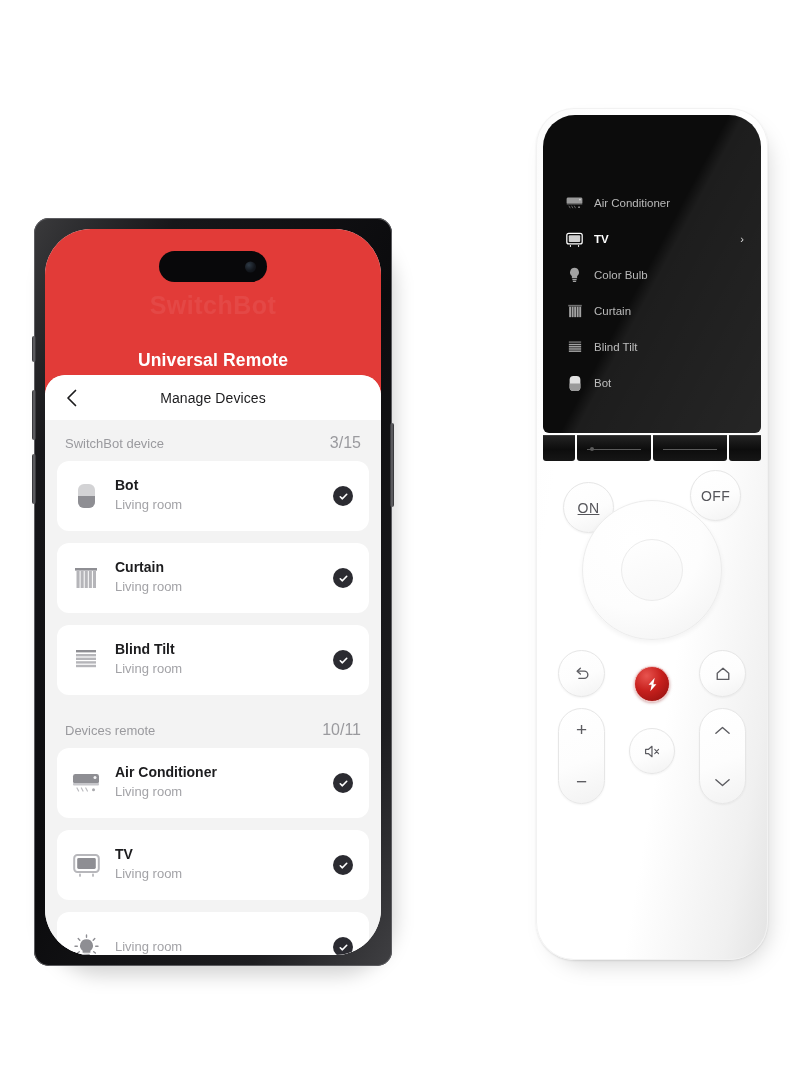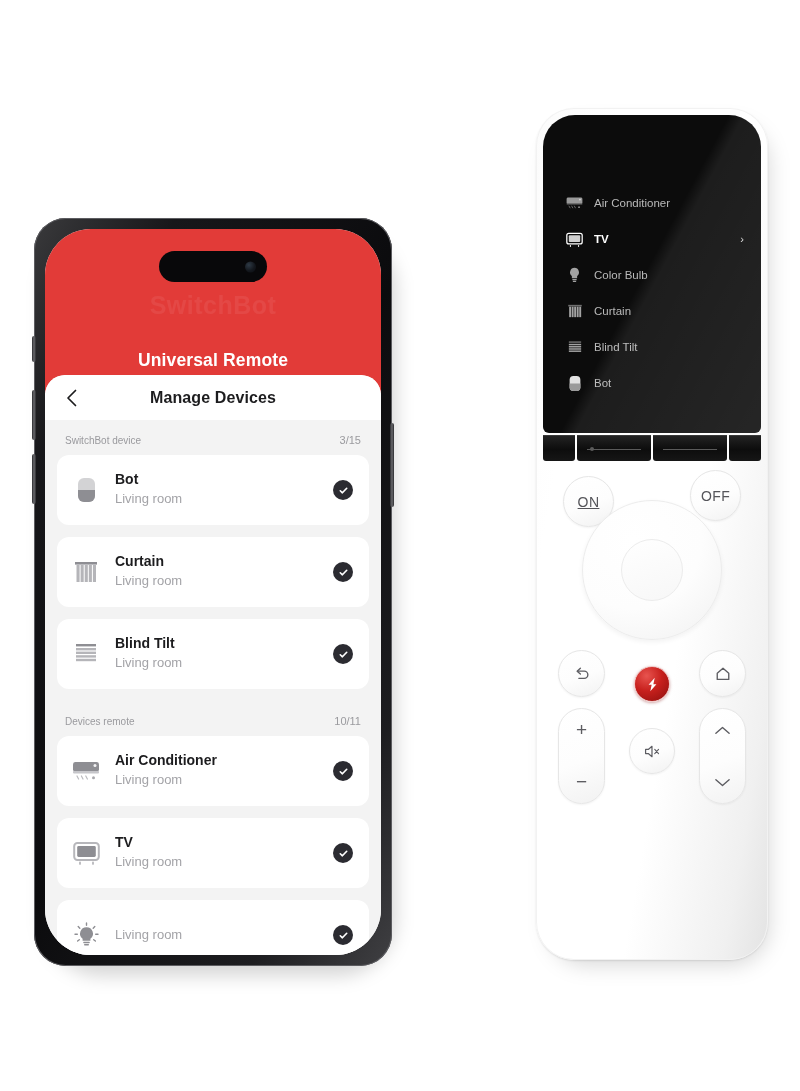--- a/index.html
+++ b/index.html
@@ -15,21 +15,21 @@
   .phone-wrap {
     position: absolute; left: 34px; top: 218px;
     width: 364px; height: 752px;
   }
   .phone-shadow {
     position: absolute; left: 10px; top: 14px; width: 352px; height: 744px;
     border-radius: 58px; background: rgba(0,0,0,.16); filter: blur(9px);
   }
   .phone-frame {
     position: absolute; left: 0; top: 0; width: 358px; height: 748px;
-    border-radius: 32px;
+    border-radius: 15px;
     background: linear-gradient(120deg,#3a3a3c 0%, #17171a 18%, #0b0b0d 50%, #1d1d20 82%, #404043 100%);
     padding: 11px;
     box-shadow: 0 0 0 1px #5c5c60 inset;
   }
   .phone-screen {
     position: relative; width: 100%; height: 100%;
     border-radius: 46px; overflow: hidden; background: #f4f4f4;
   }
   
   .btn-side { position: absolute; background: linear-gradient(90deg,#2b2b2e,#6a6a6e,#2b2b2e); border-radius: 2px; }
@@ -71,29 +71,29 @@
   .navbar {
     position: relative; height: 45px; background: #ffffff;
     display: flex; align-items: center; justify-content: center;
     border-radius: 20px 20px 0 0;
   }
   .nav-back {
     position: absolute; left: 15px; top: 50%; transform: translateY(-50%);
     width: 22px; height: 22px; display: flex; align-items: center; justify-content: center;
   }
   .nav-back svg { display:block; }
-  .nav-title { font-size: 16px; font-weight: bold; color: #1c1c1e; letter-spacing:.1px; }
+  .nav-title { font-size: 14px; font-weight: normal; color: #1c1c1e; letter-spacing:.1px; }
 
   .list-area { padding: 0 12px; }
   .section-head {
     display: flex; align-items: center; justify-content: space-between;
     padding: 14px 8px 9px 8px;
   }
-  .section-head .lbl { font-size: 10px; color: #9a9a9e; }
-  .section-head .cnt { font-size: 11px; color: #9a9a9e; }
+  .section-head .lbl { font-size: 13px; color: #9a9a9e; }
+  .section-head .cnt { font-size: 16px; color: #9a9a9e; }
 
   .row {
     display: flex; align-items: center;
     background: #ffffff; border-radius: 12px;
     height: 70px; margin-bottom: 12px; padding: 0 16px 0 14px;
   }
   .row .ico { width: 30px; height: 30px; flex: 0 0 30px; display:flex; align-items:center; justify-content:center; }
   .row .txt { flex: 1; margin-left: 14px; }
   .row .nm { font-size: 14px; font-weight: bold; color: #1c1c1e; line-height: 1.25; }
   .row .rm { font-size: 13px; color: #a3a3a7; line-height: 1.45; margin-top: 1px; }
@@ -149,21 +149,21 @@
   .pad { position: absolute; left: 0; right: 0; top: 362px; }
   .btn {
     position: absolute;
     background: linear-gradient(160deg,#ffffff 0%,#fdfdfd 55%,#f2f2f2 100%);
     border: 1px solid #e6e6e6;
     display: flex; align-items: center; justify-content: center;
     color: #5d5d62;
     box-shadow: 0 1px 2px rgba(0,0,0,.05);
   }
   .btn-onoff { width: 51px; height: 51px; border-radius: 50%; font-size: 14px; letter-spacing:.4px; color:#55555a; }
-  #b-on  { left: 27px; top: 6px; text-decoration: underline; }
+  #b-on  { left: 27px; top: 12px; text-decoration: underline; }
   #b-off { right: 27px; top: 0; }
 
   .dpad {
     position: absolute; left: 50%; transform: translateX(-50%); top: 30px;
     width: 140px; height: 140px; border-radius: 50%;
     background: radial-gradient(circle at 36% 28%, #ffffff 0%, #fdfdfd 52%, #f0f0f0 100%);
     border: 1px solid #ececec; box-shadow: 0 2px 5px rgba(0,0,0,.055);
   }
   .dpad .ok {
     position: absolute; left: 50%; top: 50%; transform: translate(-50%,-50%);

